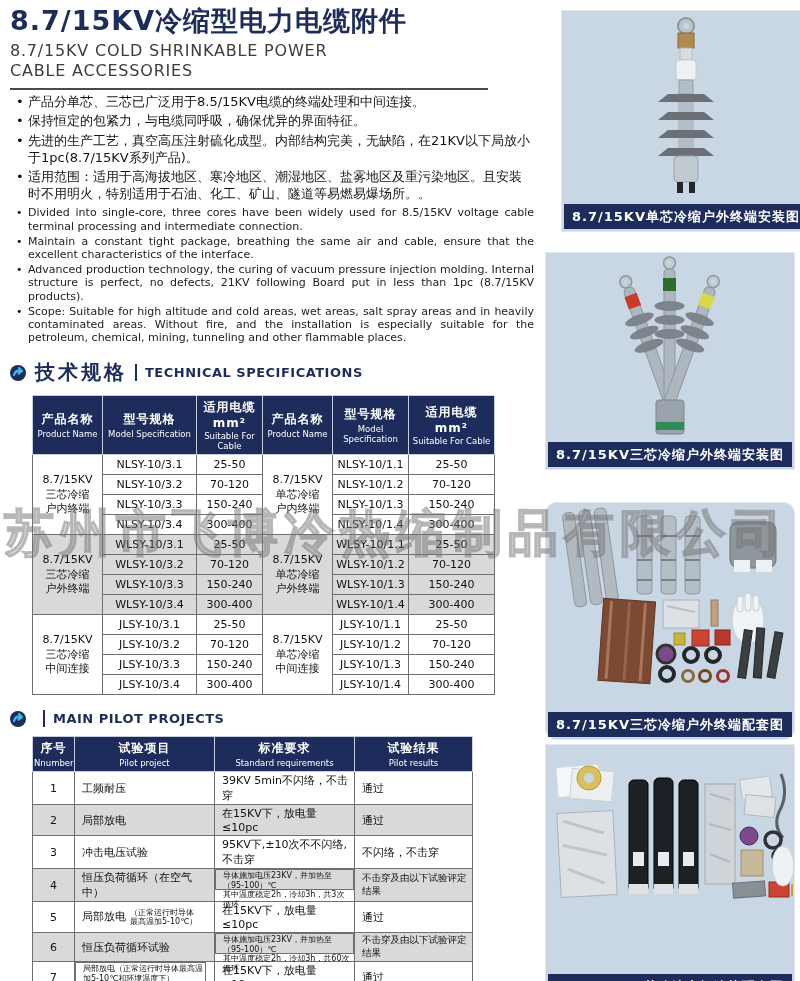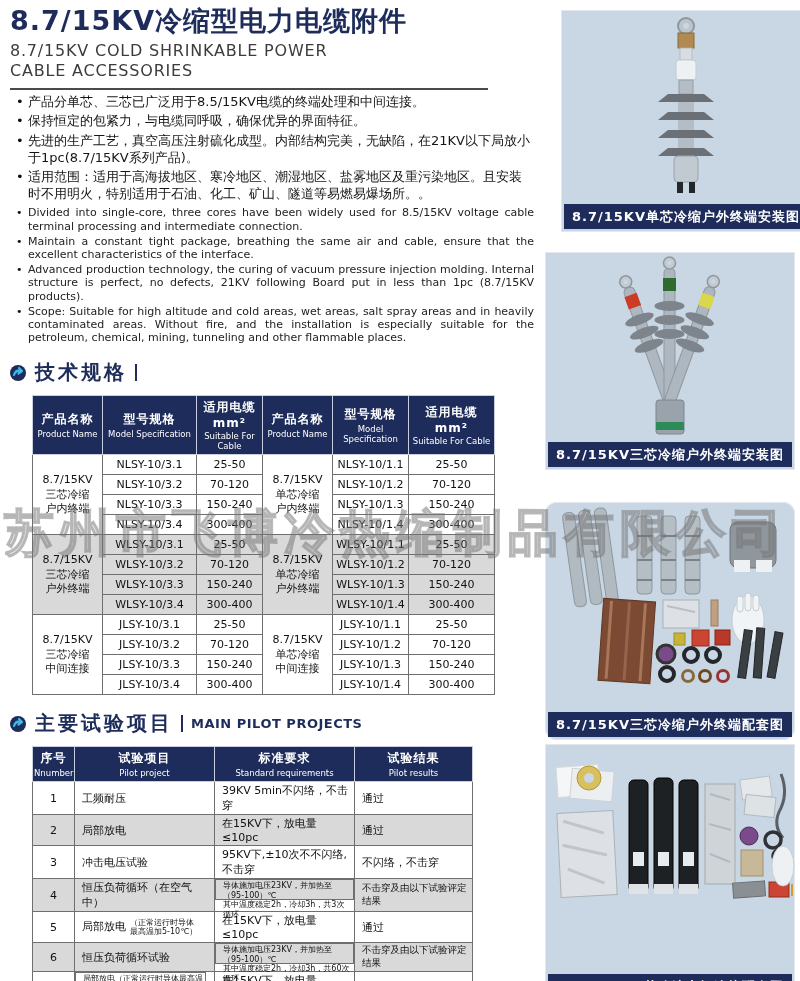--- a/index.html
+++ b/index.html
@@ -89,20 +89,21 @@
     <li>Scope: Suitable for high altitude and cold areas, wet areas, salt spray areas and in heavily contaminated areas. Without fire, and the installation is especially suitable for the petroleum, chemical, mining, tunneling and other flammable places.</li>
   </ul>
 
   <div class="section-head">
     <svg class="section-icon" viewBox="0 0 16 16">
       <circle cx="8" cy="8" r="8" fill="#1d2c5a"></circle>
       <path d="M4 10 Q6 4 12 6 L9 3 M12 6 L8.5 8.5" stroke="#3fb9e8" stroke-width="2.2" fill="none" stroke-linecap="round"></path>
     </svg>
     <span class="section-zh">技术规格</span>
     <span class="section-sep"></span>
+    <span class="section-en">TECHNICAL SPECIFICATIONS</span>
   </div>
 
   <table class="spec">
     <colgroup>
         <col style="width:70px">
         <col style="width:94px">
         <col style="width:66px">
         <col style="width:70px">
         <col style="width:76px">
         <col style="width:86px">
@@ -227,21 +228,20 @@
           <td>300-400</td>
         </tr>
       </tbody>
   </table>
 
   <div class="section-head">
     <svg class="section-icon" viewBox="0 0 16 16">
       <circle cx="8" cy="8" r="8" fill="#1d2c5a"></circle>
       <path d="M4 10 Q6 4 12 6 L9 3 M12 6 L8.5 8.5" stroke="#3fb9e8" stroke-width="2.2" fill="none" stroke-linecap="round"></path>
     </svg>
-    <span class="section-zh">主要试验项目</span>
     <span class="section-sep"></span>
     <span class="section-en">MAIN PILOT PROJECTS</span>
   </div>
 
   <table class="pilot">
     <colgroup>
         <col style="width:42px">
         <col style="width:140px">
         <col style="width:140px">
         <col style="width:118px">

